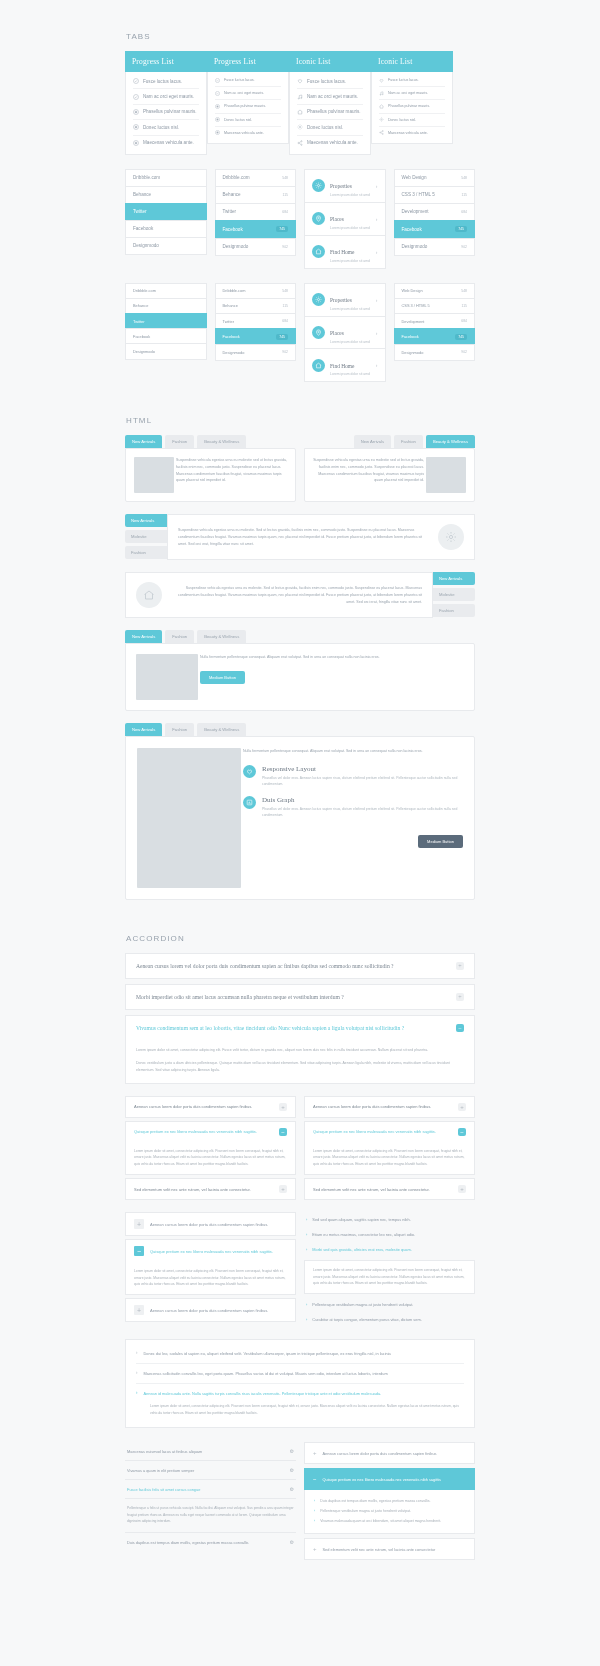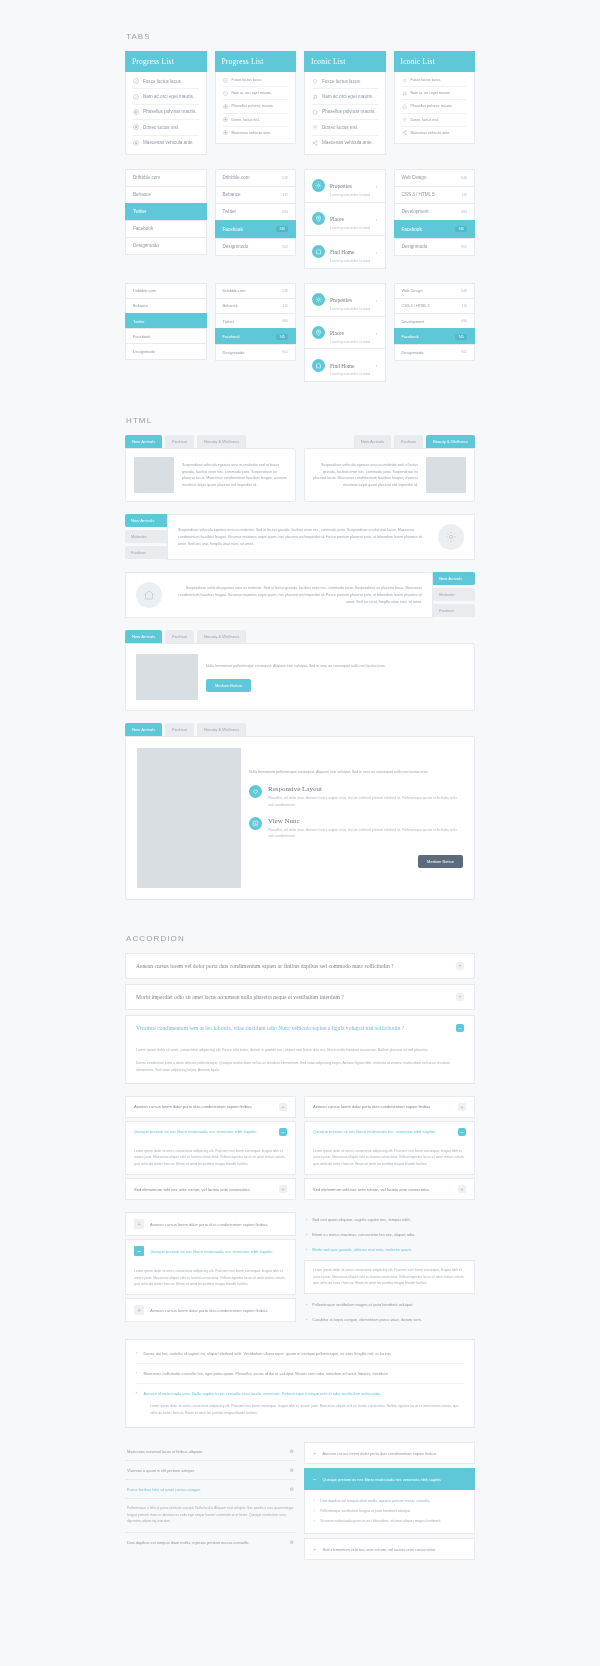--- a/index.html
+++ b/index.html
@@ -18,21 +18,21 @@
     font-size: 8px;
     letter-spacing: 1.1px;
     color: #98a2ad;
     font-weight: 400;
     margin: 0 0 10px 0;
     padding-left: 1px;
   }
   .sec-gap { height: 34px; }
 
   
-  .lists-row { display: flex; gap: 8px; }
+  .lists-row { display: flex; }
   .list-col { width: 82px; }
   .list-head {
     background: #5ec8d8;
     color: #ffffff;
     font-family: "Liberation Serif", serif;
     font-size: 7.5px;
     padding: 6px 7px;
     letter-spacing: .2px;
   }
   .list-body { background:#fff; border:1px solid #e8eaed; border-top:none; padding: 2px 7px 4px; }
@@ -95,21 +95,21 @@
   .tabs-row { display:flex; gap:8px; }
   .tabbox { flex:1; }
   .tabbar { display:flex; gap:3px; }
   .tab {
     font-size: 4.2px; padding: 4px 7px;
     background:#e9ebee; color:#9aa4ae; border-radius:2px 2px 0 0;
   }
   .tab.active { background:#5ec8d8; color:#fff; }
   .tabpanel {
     background:#fff; border:1px solid #e8eaed; border-radius:0 2px 2px 2px;
-    padding: 8px; display:flex; gap:8px;align-items:center;
+    padding: 8px; display:flex; gap:2px;
   }
   .thumb { background:#d9dee2; flex:0 0 40px; height:36px; border-radius:1px; }
   .thumb.lg { flex:0 0 100px; height:100px; }
   .ptext { font-size:3.6px; line-height:1.85; color:#9aa4ae; flex:1; }
   .ptext.right { text-align:right; }
 
   
   .vtabs { display:flex; margin-top:12px; }
   .vtabs .vbar { display:flex; flex-direction:column; gap:3px; width:42px; }
   .vtab { font-size:4.2px; padding:4px 6px; background:#e9ebee; color:#9aa4ae; border-radius:2px 0 0 2px; }
@@ -729,21 +729,21 @@
               </div>
         </div>
         <div class="feat">
           <span class="feat-ico">
                 <svg viewBox="0 0 24 24" fill="none" stroke="currentColor" stroke-width="2">
                   <rect x="4" y="4" width="16" height="16" rx="2"></rect>
                   <path d="M8 16v-4M12 16v-7M16 16v-3"></path>
                 </svg>
               </span>
           <div>
-                <div class="feat-t">View Nunc</div>
+                <div class="feat-t">Duis Graph</div>
                 <div class="feat-d">Phasellus vel dolor eros. Aenean luctus sapien risus, dictum eleifend pretium eleifend sit. Pellentesque auctor sollicitudin nulla sed condimentum.</div>
               </div>
         </div>
         <div style="text-align:right;margin-top:10px">
           <button class="btn-medium dark">Medium Button</button>
         </div>
       </div>
     </div>
   </div>
 

